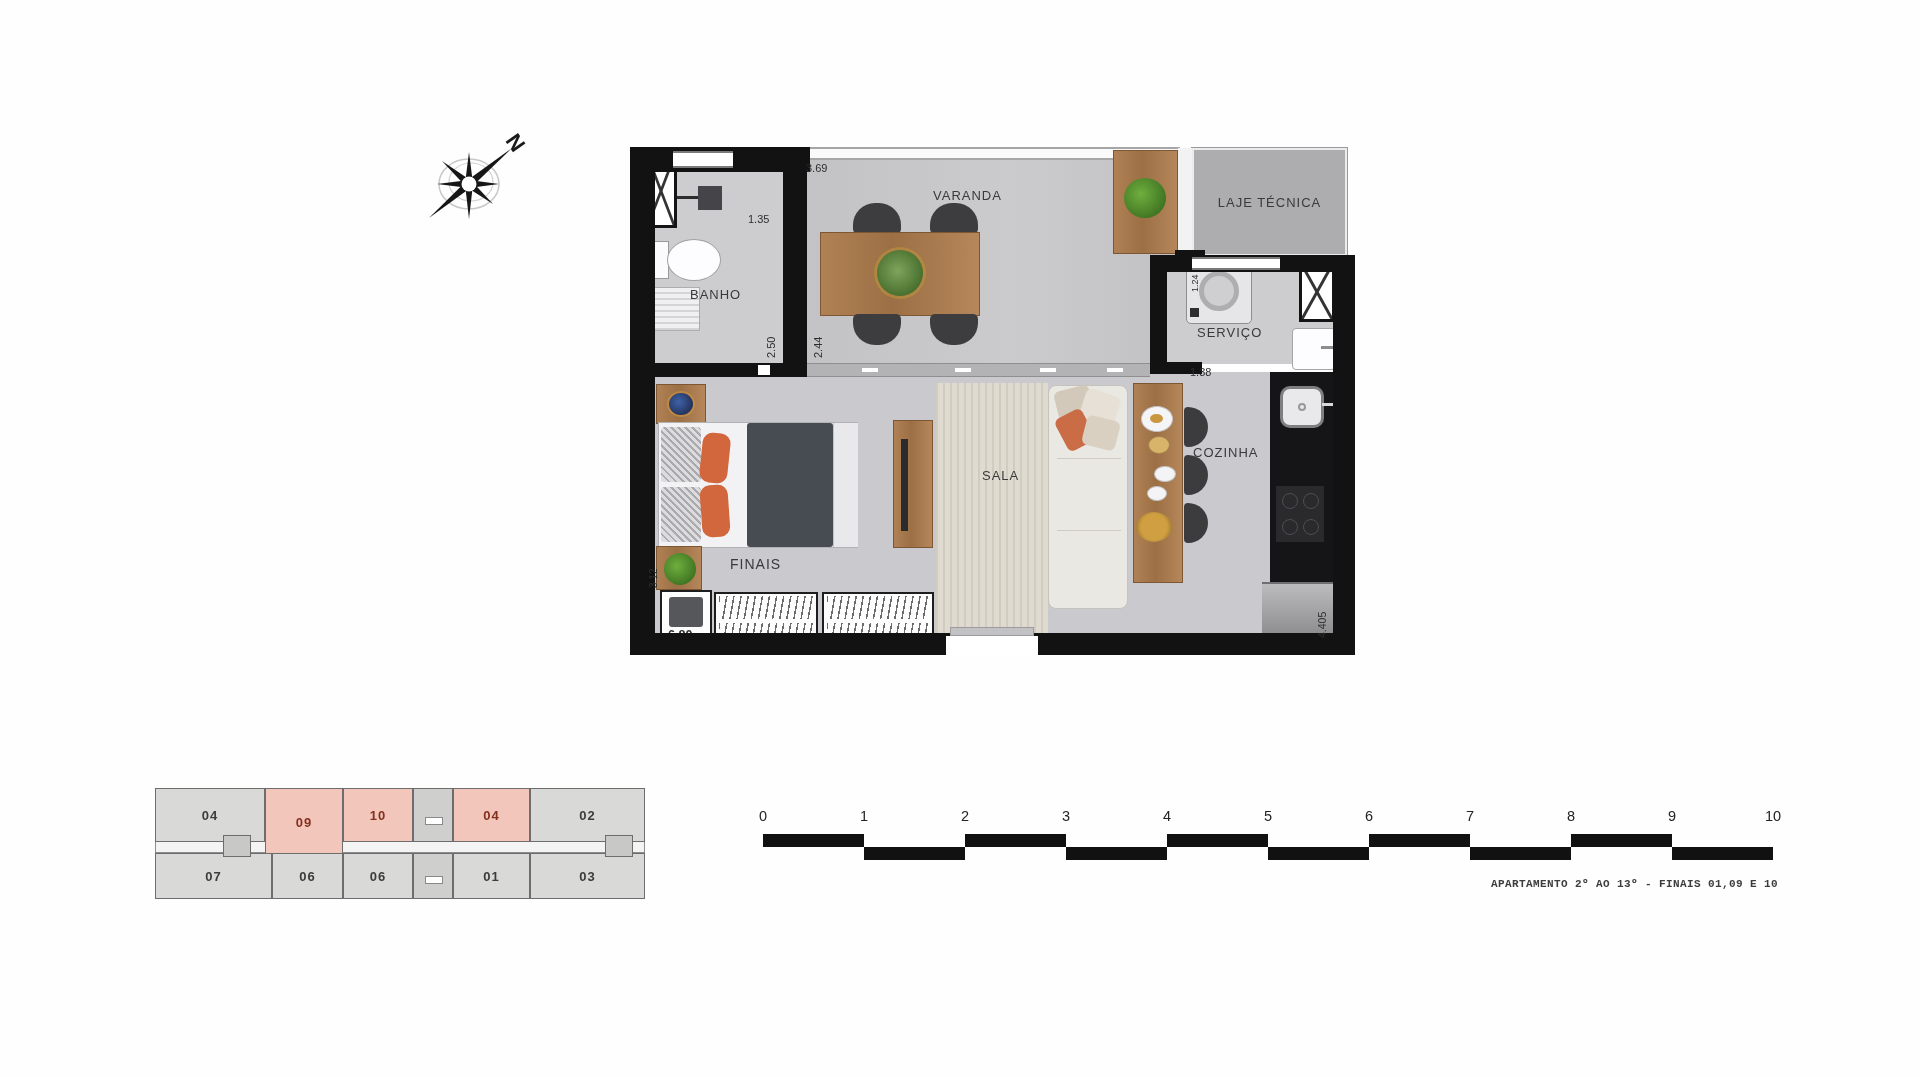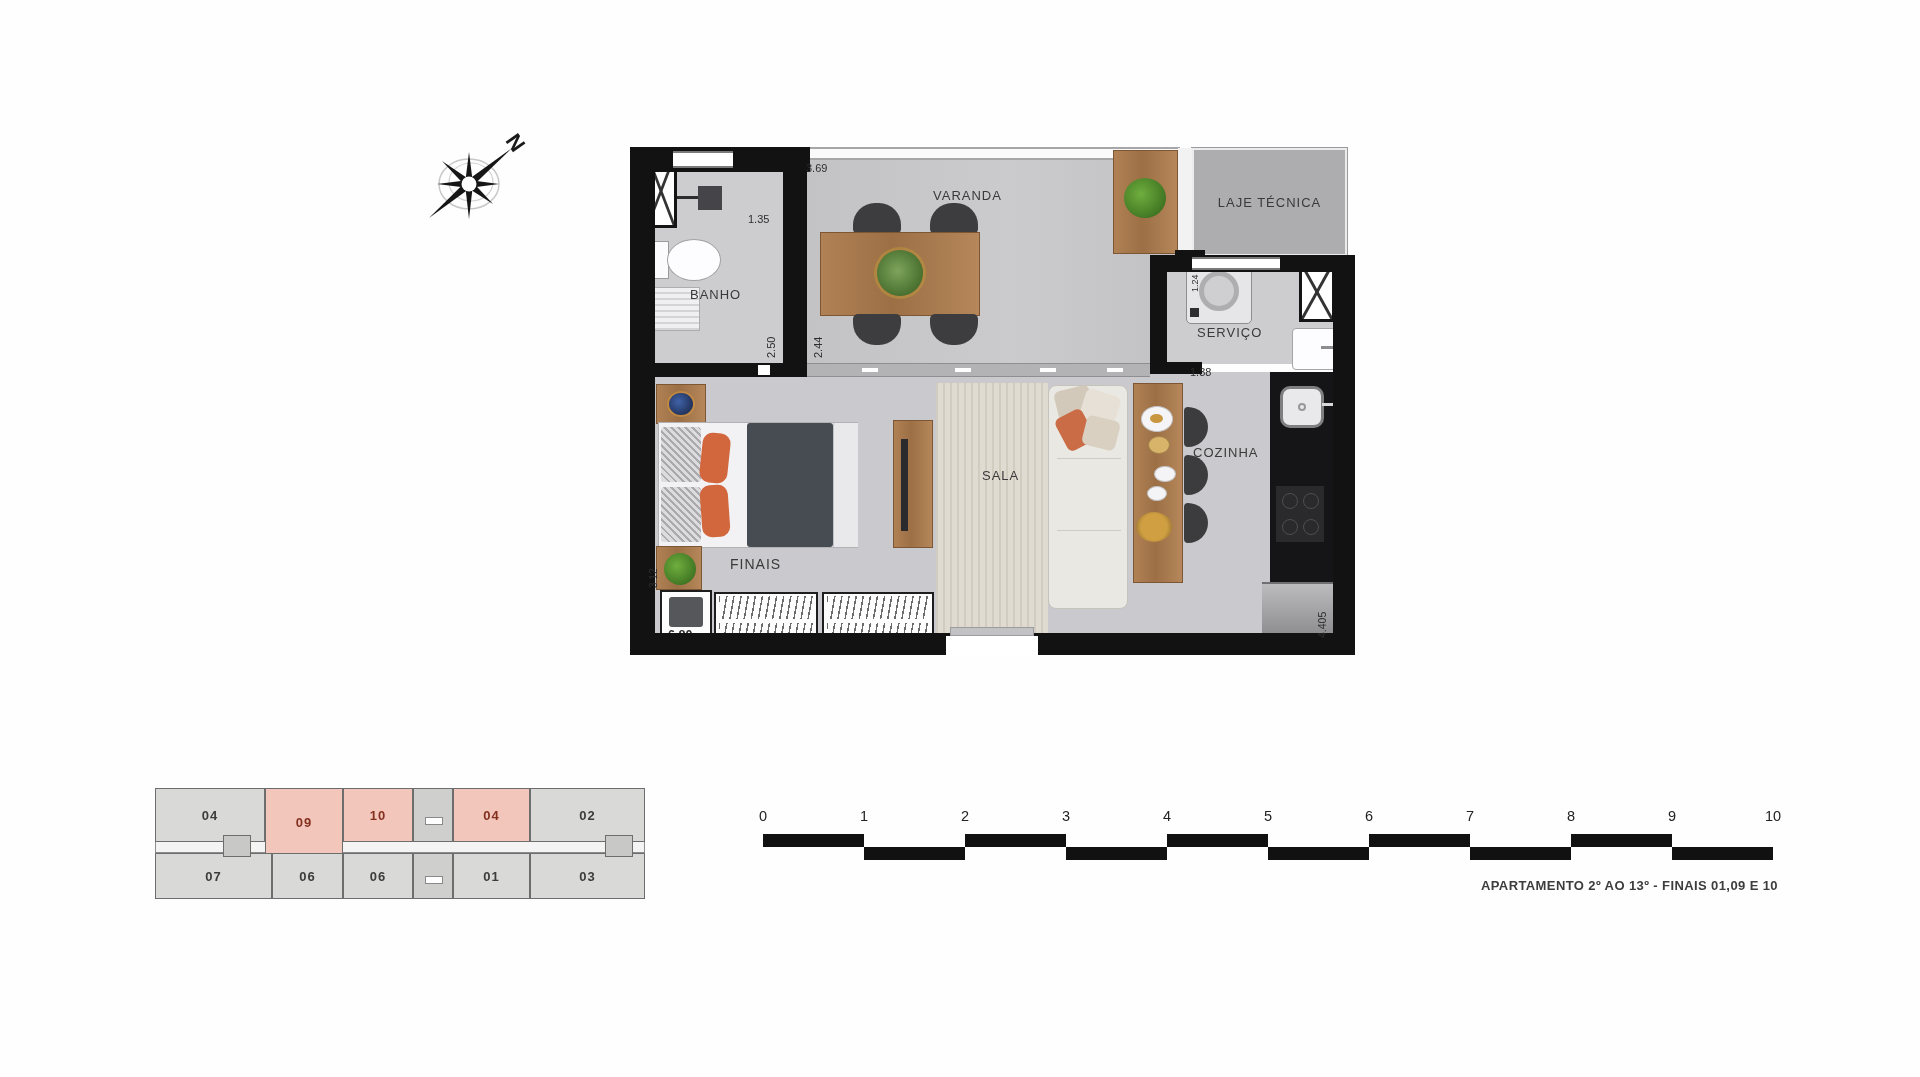--- a/index.html
+++ b/index.html
@@ -28,21 +28,21 @@
   .pill{position:absolute;border-radius:6px;}
   
   .unit{position:absolute;background:#d9d9d7;border:1.5px solid #6d6d6d;box-sizing:border-box;
         display:flex;align-items:center;justify-content:center;font-size:13px;font-weight:600;color:#3c3c3c;letter-spacing:1px;}
   .unit.hl{background:#f2c6ba;color:#83301f;}
   .corebox{position:absolute;background:#cfcfcd;border:1.5px solid #6d6d6d;box-sizing:border-box;}
   .coreslot{position:absolute;background:#fff;border:1px solid #8a8a8a;}
   
   .tick{position:absolute;transform:translateX(-50%);font-size:14.5px;color:#232323;font-weight:500;}
   .sbar{position:absolute;background:#111;height:13px;width:101px;}
-  .caption{position:absolute;font-size:13px;color:#3d3d3d;font-weight:600;letter-spacing:.4px;white-space:nowrap;}
+  .caption{position:absolute;font-size:11px;color:#3d3d3d;font-weight:600;letter-spacing:.4px;white-space:nowrap;font-family:Liberation Mono, monospace;}
 </style>
 </head>
 <body>
 
 <div class="canvas">
 
   <div class="abs" style="left:412px;top:122px;width:120px;height:115px;">
     <svg width="120" height="115" viewBox="0 0 120 115">
       <ellipse cx="57" cy="62" rx="30" ry="25" fill="none" stroke="#c8c8c8" stroke-width="1.5"></ellipse>
       <ellipse cx="59" cy="60" rx="22" ry="19" fill="none" stroke="#d2d2d2" stroke-width="1.2"></ellipse>

